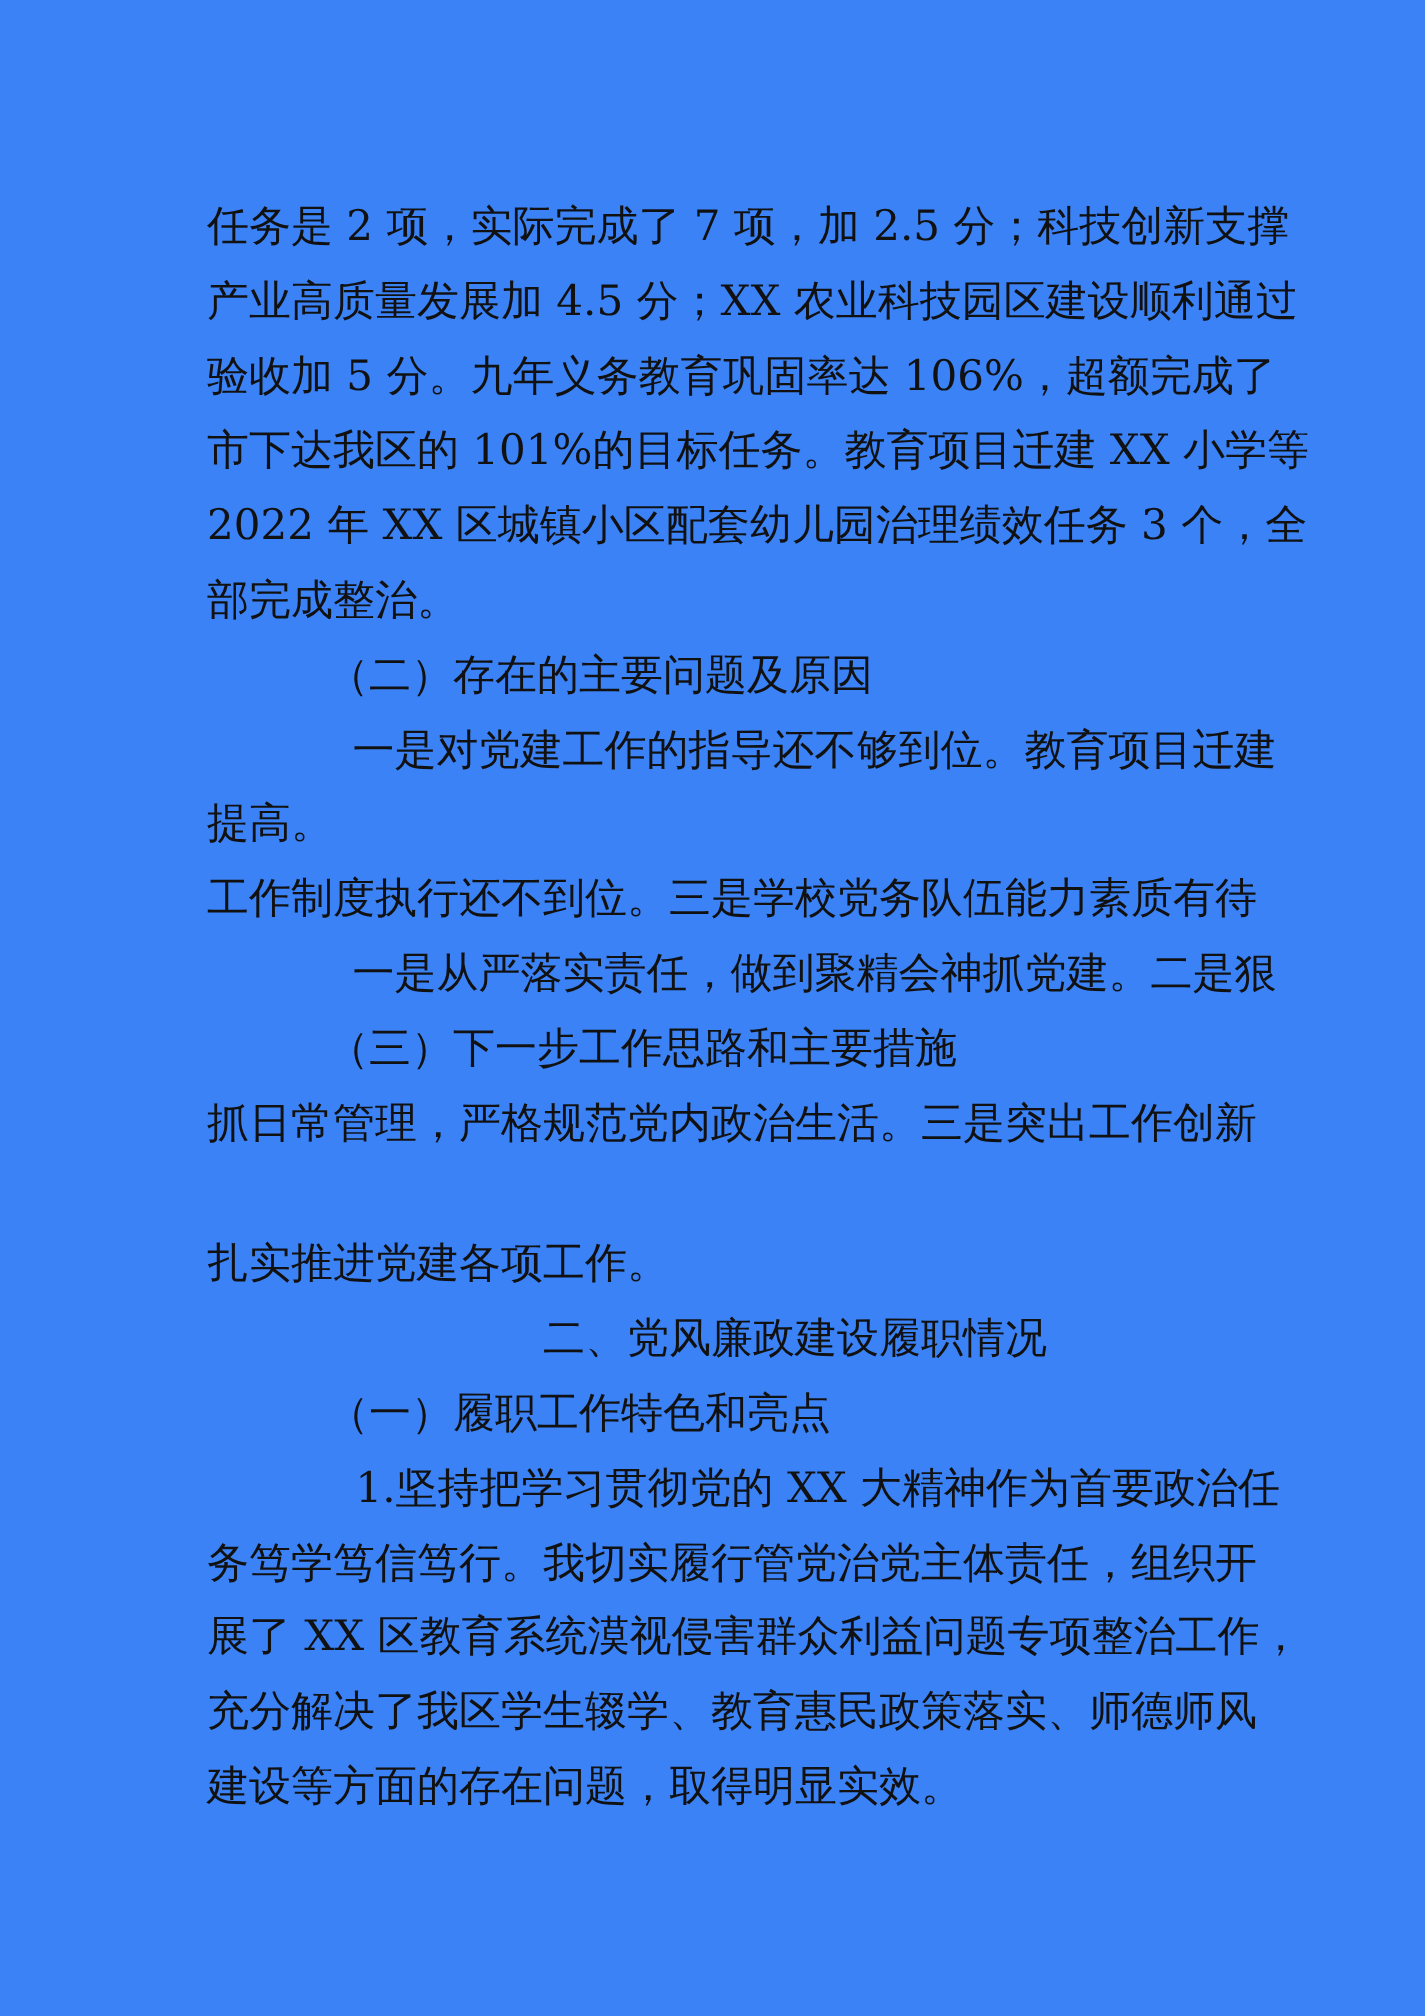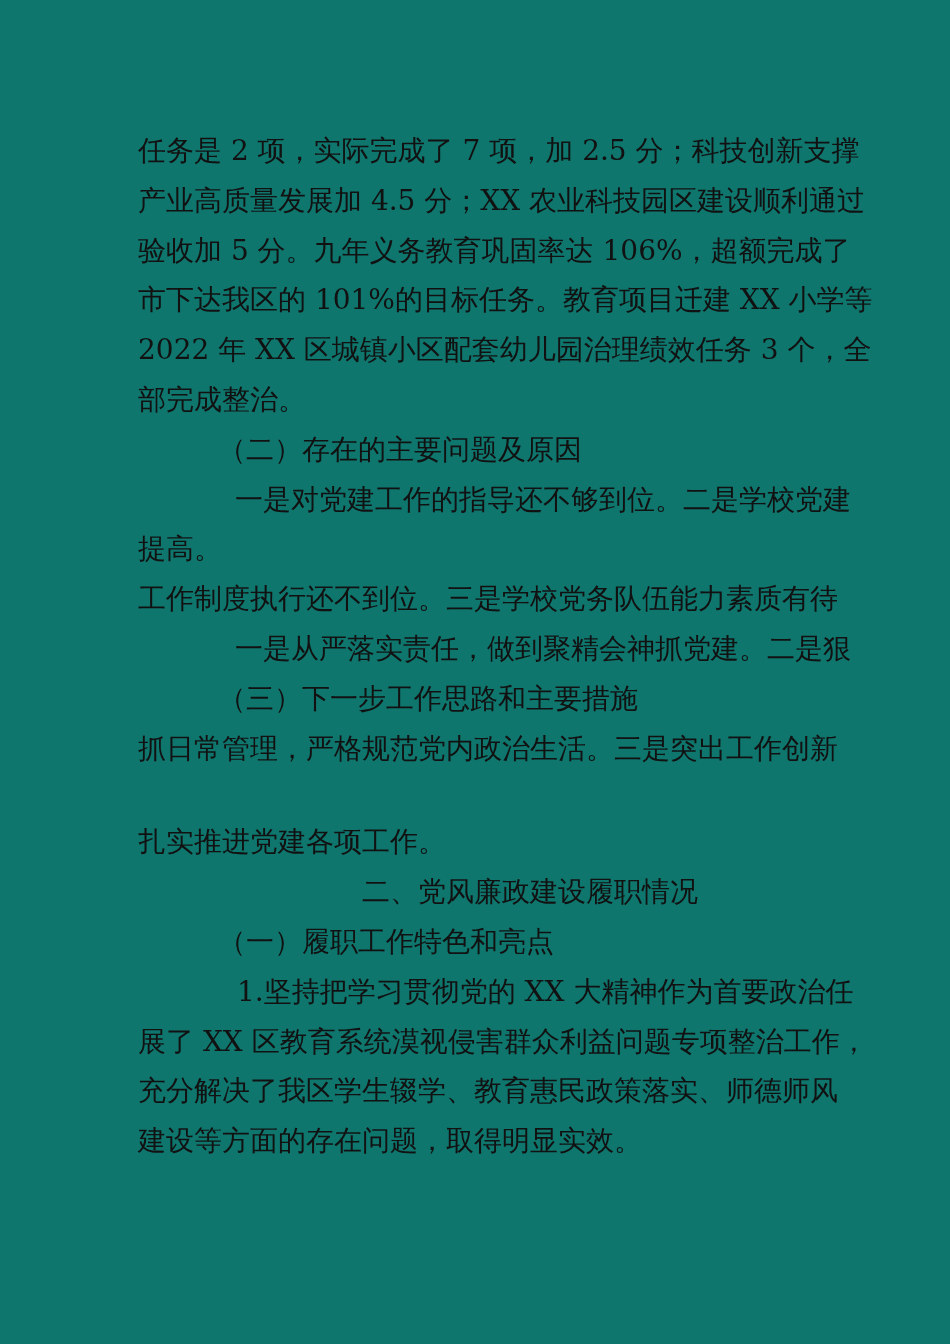--- a/index.html
+++ b/index.html
@@ -4,21 +4,21 @@
 <style>
   html, body {
     margin: 0;
     padding: 0;
     background: #ffffff;
   }
   .page {
     position: relative;
     width: 950px;
     height: 1344px;
-    background: #0f766e;
+    background: #3b82f6;
     overflow: hidden;
     font-family: "DejaVu Serif", "Liberation Serif", serif;
   }
   .doc-body {
     position: absolute;
     left: 138px;
     top: 126px;
     width: 700px;
   }
   .doc-line {
@@ -36,27 +36,28 @@
 
 <div class="page">
   <div class="doc-body" id="doc-body" style="color: rgb(17, 17, 17);">
       <div class="doc-line" style="text-indent: 0px;">任务是 2 项，实际完成了 7 项，加 2.5 分；科技创新支撑</div>
       <div class="doc-line" style="text-indent: 0px;">产业高质量发展加 4.5 分；XX 农业科技园区建设顺利通过</div>
       <div class="doc-line" style="text-indent: 0px;">验收加 5 分。九年义务教育巩固率达 106%，超额完成了</div>
       <div class="doc-line" style="text-indent: 0px;">市下达我区的 101%的目标任务。教育项目迁建 XX 小学等</div>
       <div class="doc-line" style="text-indent: 0px;">2022 年 XX 区城镇小区配套幼儿园治理绩效任务 3 个，全</div>
       <div class="doc-line" style="text-indent: 0px;">部完成整治。</div>
       <div class="doc-line" style="text-indent: 80px;">（二）存在的主要问题及原因</div>
-      <div class="doc-line" style="text-indent: 97px;">一是对党建工作的指导还不够到位。二是学校党建</div>
+      <div class="doc-line" style="text-indent: 97px;">一是对党建工作的指导还不够到位。教育项目迁建</div>
       <div class="doc-line" style="text-indent: 0px;">提高。</div>
       <div class="doc-line" style="text-indent: 0px;">工作制度执行还不到位。三是学校党务队伍能力素质有待</div>
       <div class="doc-line" style="text-indent: 97px;">一是从严落实责任，做到聚精会神抓党建。二是狠</div>
       <div class="doc-line" style="text-indent: 80px;">（三）下一步工作思路和主要措施</div>
       <div class="doc-line" style="text-indent: 0px;">抓日常管理，严格规范党内政治生活。三是突出工作创新</div>
       <div class="doc-line" style="text-indent: 0px; margin-top: 44px;">扎实推进党建各项工作。</div>
       <div class="doc-line" style="text-indent: 84px; text-align: center;">二、党风廉政建设履职情况</div>
       <div class="doc-line" style="text-indent: 80px;">（一）履职工作特色和亮点</div>
       <div class="doc-line" style="text-indent: 99px;">1.坚持把学习贯彻党的 XX 大精神作为首要政治任</div>
+      <div class="doc-line" style="text-indent: 0px;">务笃学笃信笃行。我切实履行管党治党主体责任，组织开</div>
       <div class="doc-line" style="text-indent: 0px;">展了 XX 区教育系统漠视侵害群众利益问题专项整治工作，</div>
       <div class="doc-line" style="text-indent: 0px;">充分解决了我区学生辍学、教育惠民政策落实、师德师风</div>
       <div class="doc-line" style="text-indent: 0px;">建设等方面的存在问题，取得明显实效。</div>
     </div>
 </div>
 
 </body></html>

